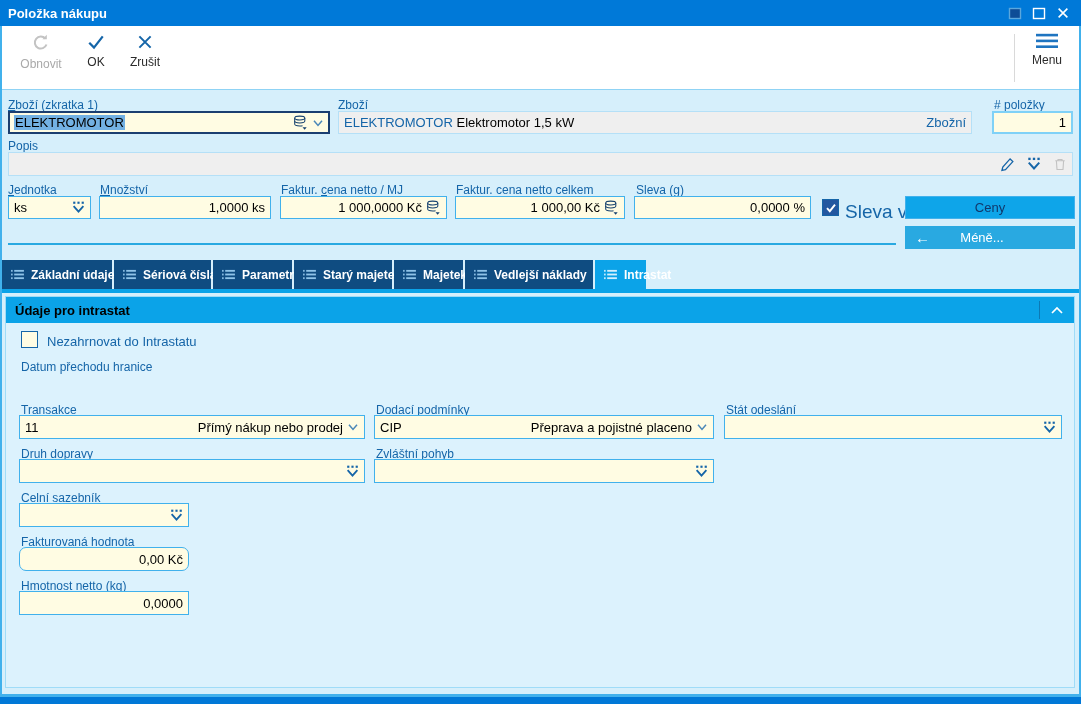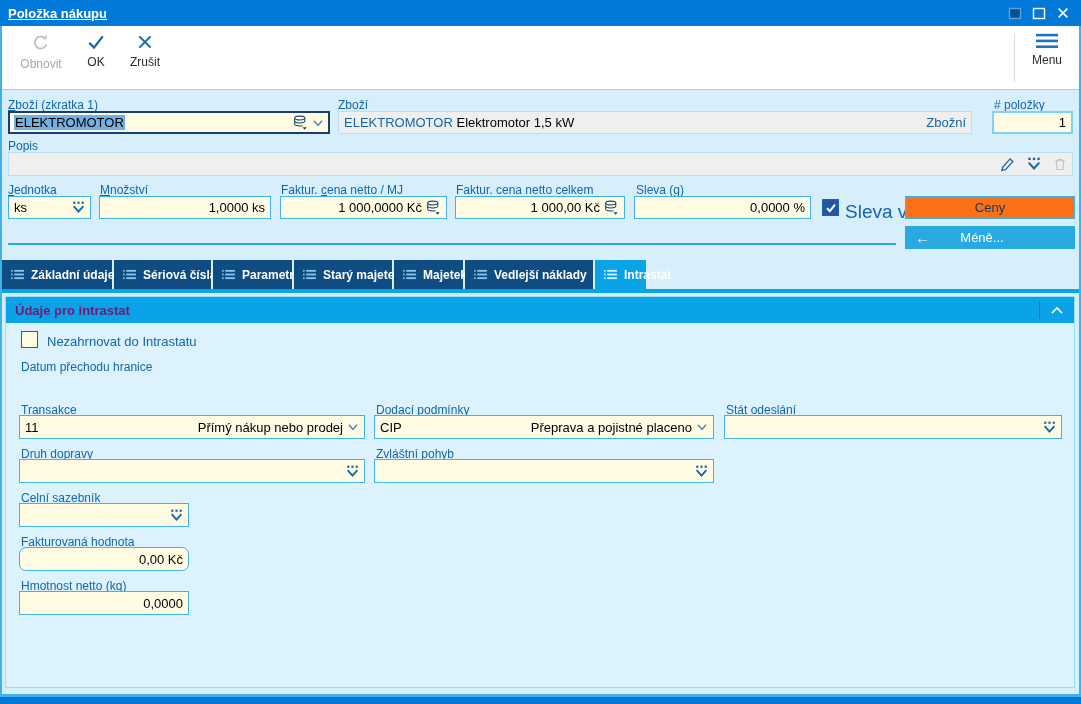--- a/index.html
+++ b/index.html
@@ -9,21 +9,21 @@
     font-family:"Liberation Sans",sans-serif;
     background:#d6effb;overflow:hidden;
   }
   .edge-l,.edge-r{position:absolute;top:26px;bottom:0;width:2px;background:#41b1ec;z-index:40;}
   .edge-l{left:0;} .edge-r{right:0;}
   .edge-b1{position:absolute;left:0;right:0;top:694px;height:3px;background:#41b1ec;z-index:40;}
   .edge-b2{position:absolute;left:0;right:0;top:697px;height:7px;background:#0078d7;z-index:40;}
 
   
   .titlebar{position:absolute;left:0;top:0;width:1081px;height:26px;background:#0079d8;display:flex;align-items:center;}
-  .titlebar .t{color:#fff;font-size:13px;font-weight:bold;padding-left:8px;text-decoration:underline;}
+  .titlebar .t{color:#fff;font-size:13px;font-weight:bold;padding-left:8px;}
   .tb-btns{margin-left:auto;display:flex;align-items:center;gap:8px;padding-right:10px;}
   .tb-btn{width:16px;height:16px;display:flex;align-items:center;justify-content:center;cursor:default;}
 
   
   .toolbar{position:absolute;left:2px;top:26px;width:1077px;height:64px;background:#ffffff;border-bottom:1px solid #8fd3f5;}
   .tool{position:absolute;top:7px;display:flex;flex-direction:column;align-items:center;gap:4px;font-size:12px;color:#2b2b2b;}
   .tool .lab{white-space:nowrap;}
   .tool.disabled{color:#a9a9a9;}
   .tool-sep{position:absolute;top:8px;width:1px;height:48px;background:#d9d9d9;}
 
@@ -38,21 +38,21 @@
   .fld.focus{border:2px solid #1b3e70;padding:0 4px;}
   .fld .grow{flex:1;}
   .fld .r{margin-left:auto;text-align:right;}
   .sel-text{background:#73b1e3;color:#000;padding:0 1px;}
   .blue-t{color:#1565a8;}
   .ic{flex:none;display:block;}
 
   
   .btn-ceny{
     position:absolute;display:flex;align-items:center;justify-content:center;
-    background:#f97316;border:1px solid #41b1ec;color:#10386b;font-size:13px;cursor:default;
+    background:#0ea5e9;border:1px solid #41b1ec;color:#10386b;font-size:13px;cursor:default;
   }
   .btn-mene{
     position:absolute;display:flex;align-items:center;
     background:#29a9e1;color:#fff;font-size:13px;cursor:default;
   }
   .btn-mene .arrow{padding-left:10px;font-size:15px;}
   .btn-mene .cap{flex:1;text-align:center;padding-right:41px;}
   .hr-line{position:absolute;height:2px;background:#29a9e1;}
 
   
@@ -65,21 +65,21 @@
     display:flex;align-items:center;gap:7px;padding:0 9px;font-size:12px;font-weight:bold;cursor:default;white-space:nowrap;
   }
   .tab .ic{color:#8fc3e8;}
   .tab.active{background:#0ba3e8;}
   .tab.active .ic{color:#d4f0fd;}
   .tab-underline{position:absolute;left:0;top:289px;width:1081px;height:4px;background:#0ba3e8;}
 
   
   .panel{position:absolute;left:5px;top:296px;width:1070px;height:392px;background:#dcf2fd;border:1px solid #9fdcf8;}
   .panel-hd{position:absolute;left:0;top:0;width:100%;height:26px;background:#0ba3e8;display:flex;align-items:center;}
-  .panel-hd .cap{color:#701a75;font-size:13px;font-weight:bold;padding-left:9px;}
+  .panel-hd .cap{color:#000000;font-size:13px;font-weight:bold;padding-left:9px;}
   .panel-hd .sep{margin-left:auto;width:1px;height:18px;background:#0c79b5;}
   .panel-hd .collapse{width:34px;height:100%;display:flex;align-items:center;justify-content:center;color:#fff;cursor:default;}
 </style>
 </head>
 <body>
 
 <svg width="0" height="0" style="position:absolute">
   <defs>
     <symbol id="i-chevron" viewBox="0 0 12 12">
         <path d="M2 3.8l4 4.6 4-4.6" fill="none" stroke="currentColor" stroke-width="1.5"></path>

